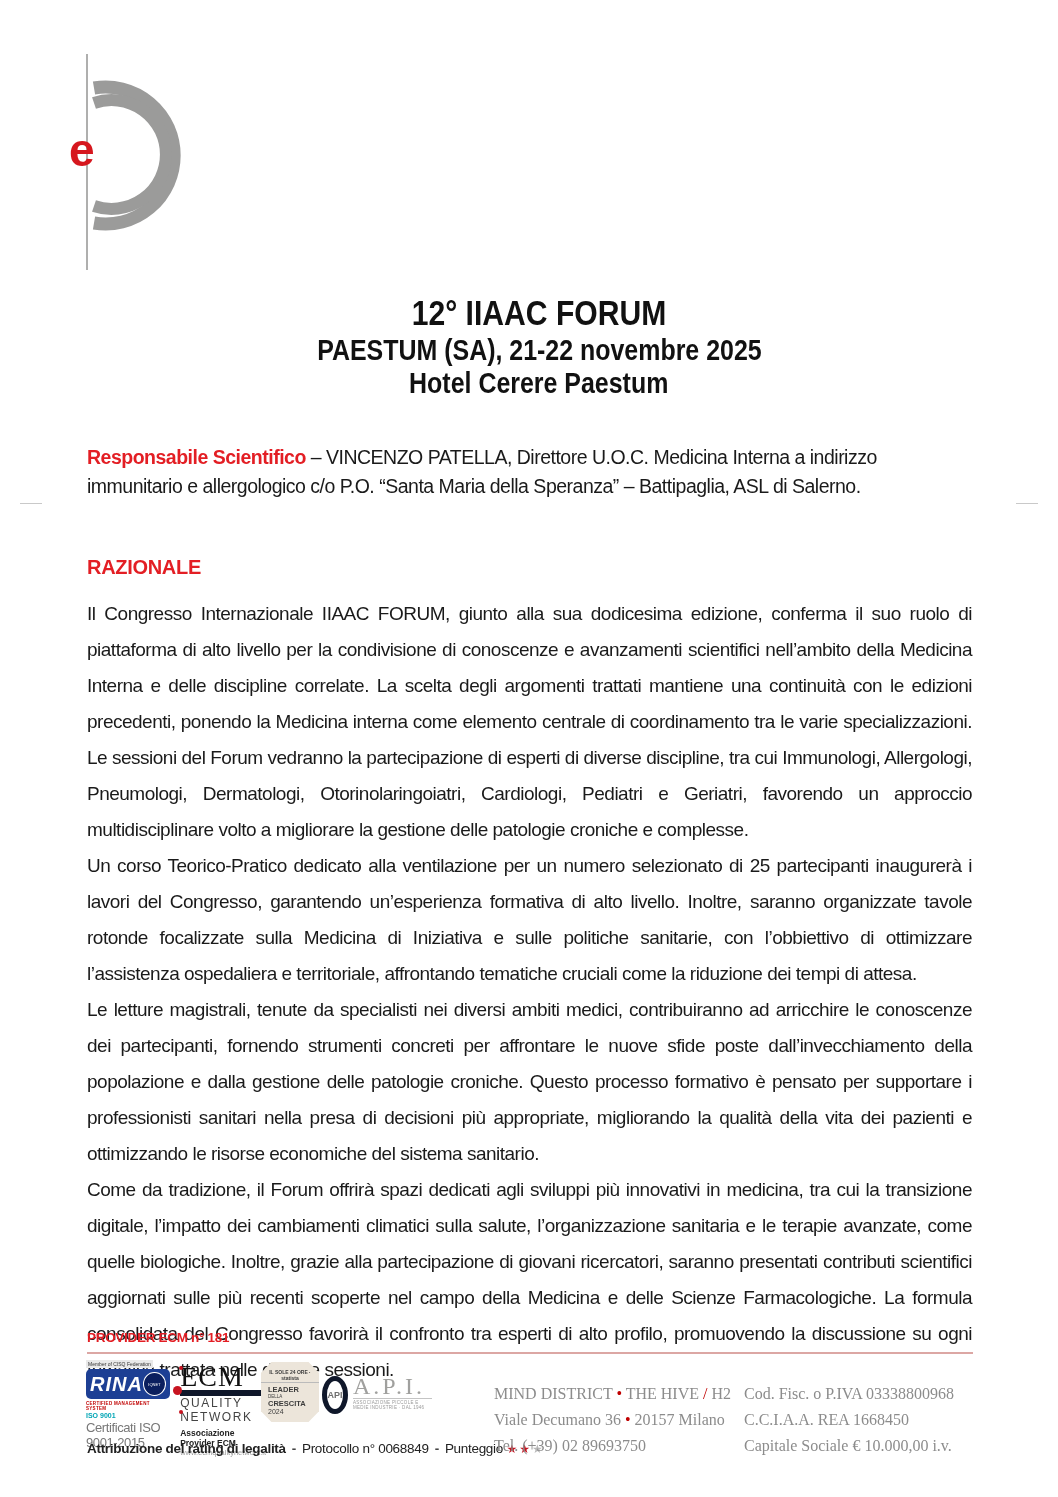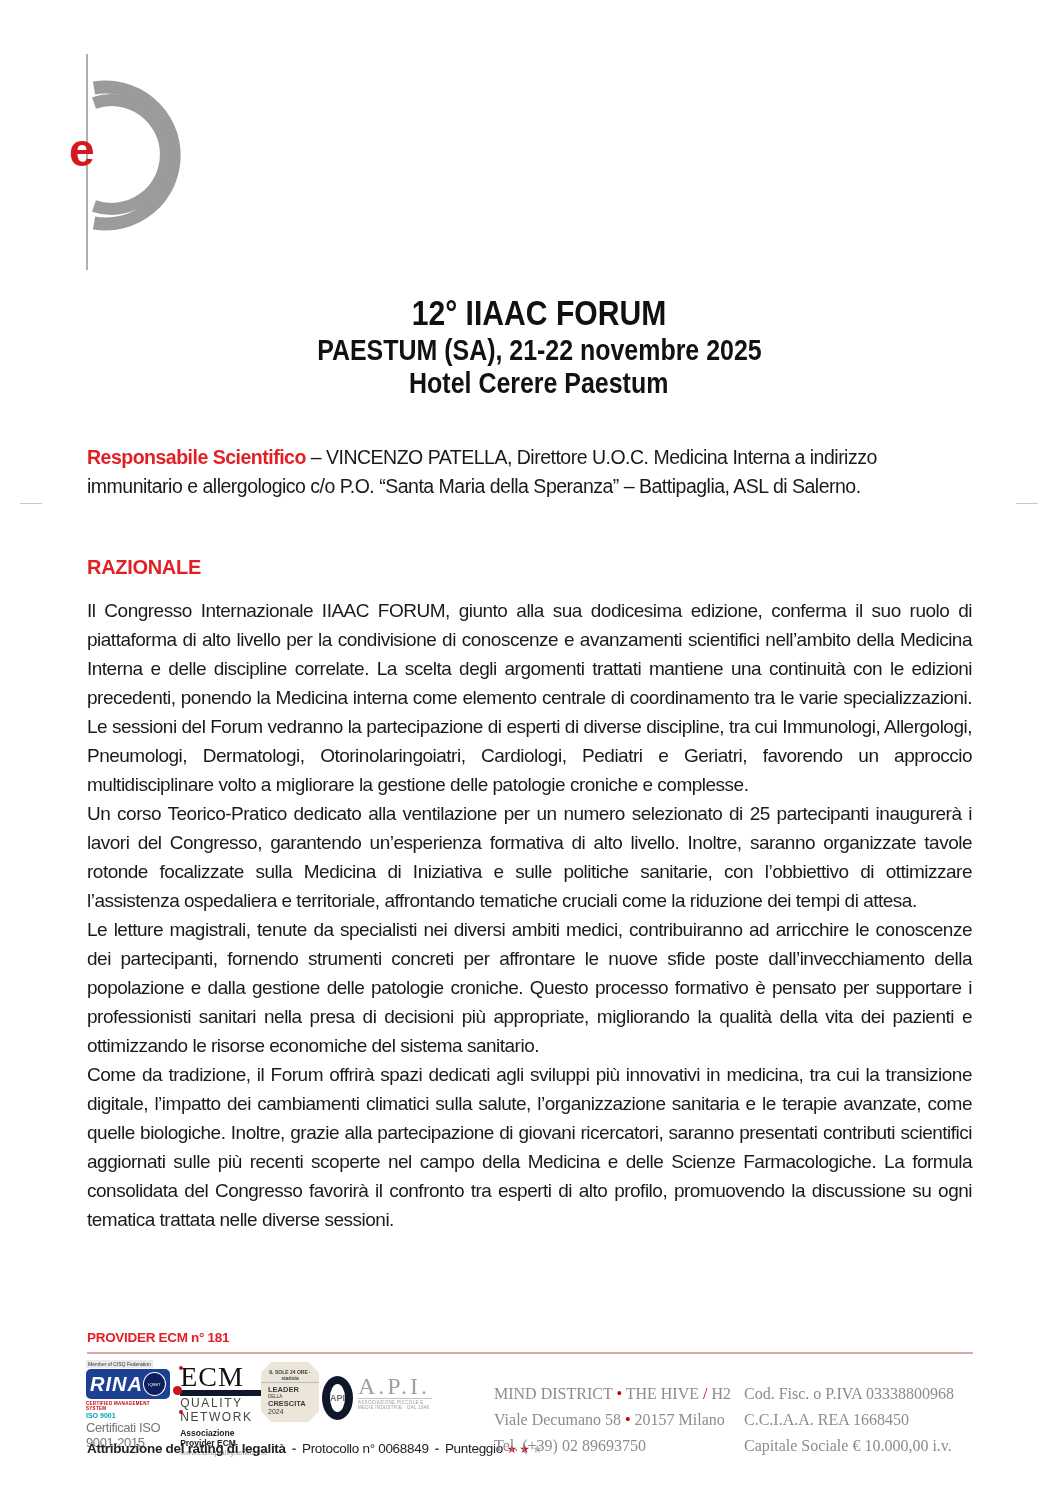--- a/index.html
+++ b/index.html
@@ -39,21 +39,21 @@
   .resp .lbl{color:#e31e24;font-weight:bold;}
 
   
   .fold{position:absolute;height:1px;background:#c9c9c9;width:22px;}
   .fold.l{left:20px;top:503px;}
   .fold.r{left:1016px;top:503px;}
 
   
   .raz-h{position:absolute;left:87px;top:556px;font-size:20px;font-weight:bold;color:#e31e24;
          letter-spacing:-0.3px;}
-  .bodytext{position:absolute;left:87px;top:596px;width:885px;font-size:19px;line-height:29px;
+  .bodytext{position:absolute;left:87px;top:596px;width:885px;font-size:19px;line-height:36px;
             text-align:justify;color:#1a1a1a;}
   .bodytext p{margin:0;}
 
   
   .provider{position:absolute;left:87px;top:1330px;font-size:13.5px;font-weight:bold;
             color:#e31e24;letter-spacing:-0.3px;}
   .red-rule{position:absolute;left:87px;top:1352px;width:886px;height:2px;background:#dca7a4;}
 
   .rina{position:absolute;left:86px;top:1360px;width:82px;font-size:0;}
   .rina .member{font-size:5px;color:#333;background:#e9e9e9;display:inline-block;padding:1px 2px;}
@@ -81,21 +81,21 @@
           clip-path:polygon(18% 0,82% 0,100% 18%,100% 82%,82% 100%,18% 100%,0 82%,0 18%);
           text-align:center;color:#3c3c3c;padding-top:4px;box-sizing:border-box;}
   .leader .src{font-size:5px;font-weight:bold;border-bottom:1px solid #bbb;display:inline-block;
                padding-bottom:1px;margin-bottom:2px;}
   .leader .l1{font-size:7.5px;font-weight:bold;text-align:left;padding-left:7px;}
   .leader .l2{font-size:4.5px;text-align:left;padding-left:7px;}
   .leader .l3{font-size:7.5px;font-weight:bold;text-align:left;padding-left:7px;}
   .leader .l4{font-size:7px;text-align:left;padding-left:7px;}
 
   .api{position:absolute;left:322px;top:1374px;width:110px;display:flex;align-items:flex-start;}
-  .api .seal{width:28px;height:28px;border-radius:50%;border:8px solid #0f172a;color:#6f6f6f;
+  .api .seal{width:28px;height:28px;border-radius:50%;border:5px solid #0f172a;color:#6f6f6f;
              font-size:9px;font-weight:bold;display:flex;align-items:center;justify-content:center;
              margin-right:5px;margin-top:2px;}
   .api .letters{font-size:24px;color:#a0a09e;letter-spacing:3px;line-height:24px;font-family:"Liberation Serif",serif;}
   .api .capt{font-size:4.5px;color:#9a9a9a;border-top:1px solid #c4c4c4;padding-top:1px;letter-spacing:.3px;}
 
   .rating{position:absolute;left:87px;top:1441px;font-size:13.5px;color:#222;letter-spacing:-0.3px;}
   .rating .b{font-weight:bold;}
   .rating .sep{color:#444;padding:0 6px;font-weight:bold;}
   .star{font-size:12px;letter-spacing:2px;}
   .star.red{color:#c41420;}
@@ -185,21 +185,21 @@
     </div>
   </div>
 
   <div class="rating cond">
     <span class="b">Attribuzione del rating di legalità</span><span class="sep">-</span><span>Protocollo n° 0068849</span><span class="sep">-</span><span>Punteggio</span>
     <span class="star red">★</span><span class="star red">★</span><span class="star gray">★</span>
   </div>
 
   <div class="addr center">
     <div><span>MIND DISTRICT</span> <span class="rb">•</span> <span>THE HIVE</span> <span class="rb">/</span> <span>H2</span></div>
-    <div><span>Viale Decumano 58</span> <span class="rb">•</span> <span>20157 Milano</span></div>
+    <div><span>Viale Decumano 36</span> <span class="rb">•</span> <span>20157 Milano</span></div>
     <div>Tel. (+39) 02 89693750</div>
   </div>
 
   <div class="addr right">
     <div>Cod. Fisc. o P.IVA 03338800968</div>
     <div>C.C.I.A.A. REA 1668450</div>
     <div>Capitale Sociale € 10.000,00 i.v.</div>
   </div>
 
 </div>

